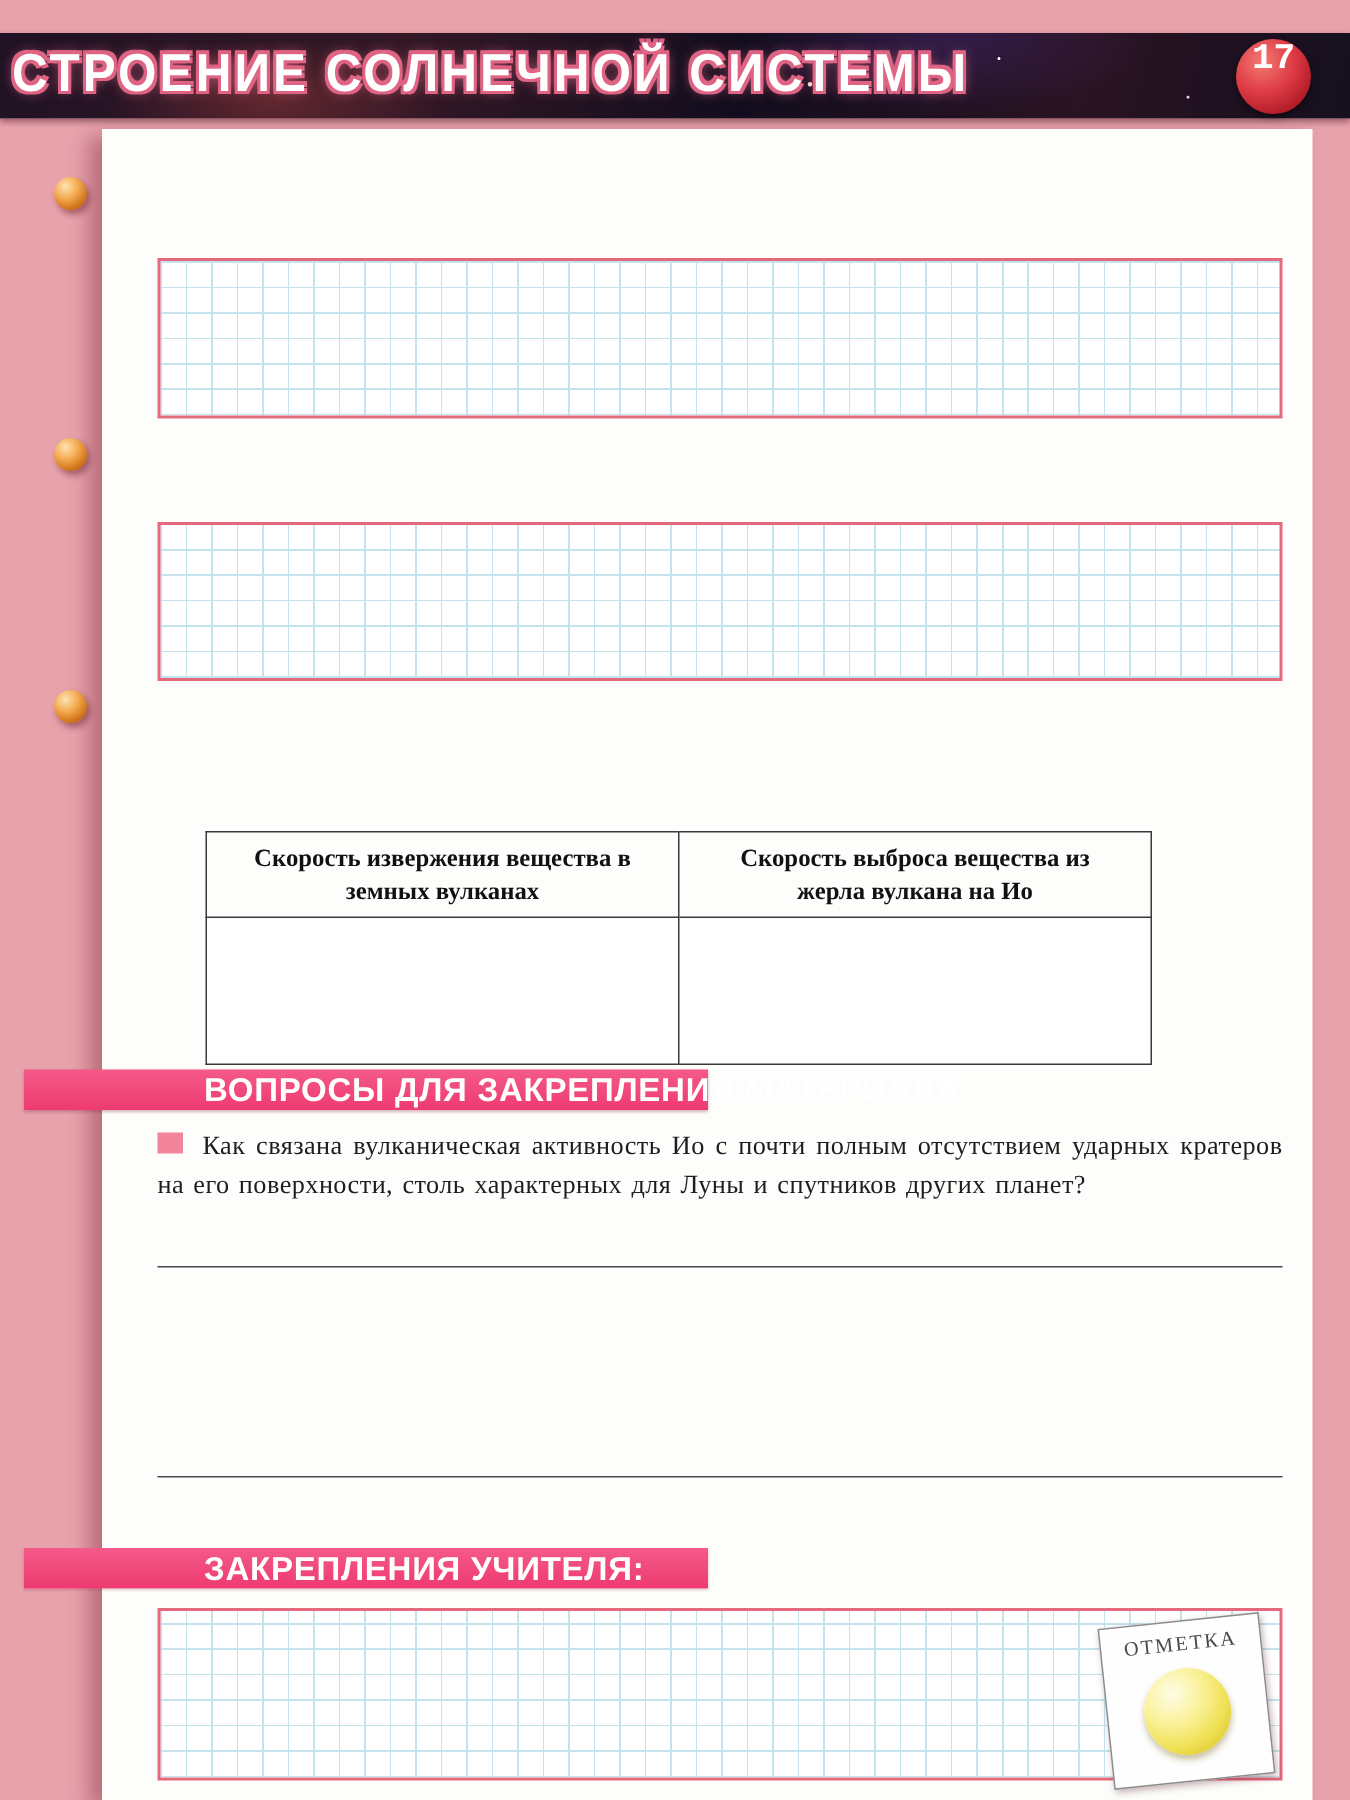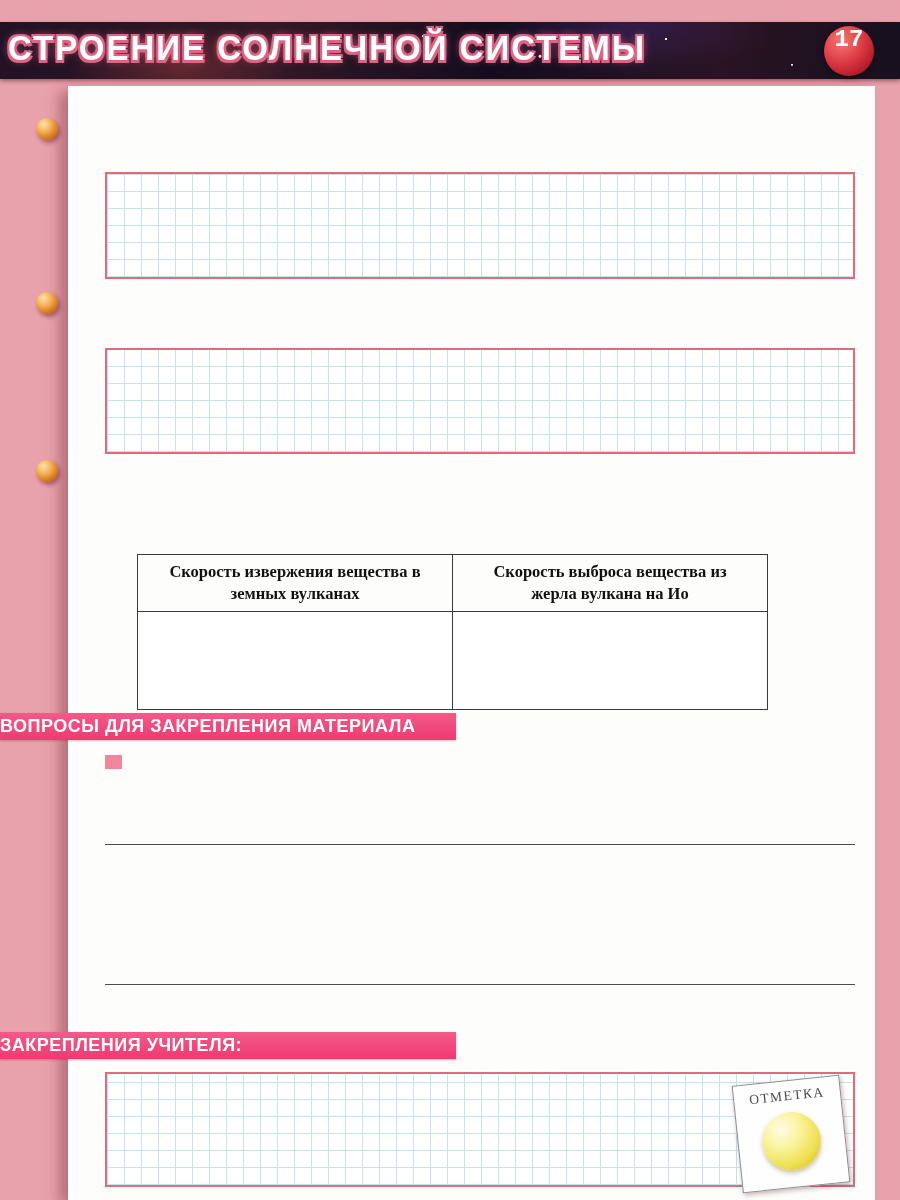--- a/index.html
+++ b/index.html
@@ -77,25 +77,25 @@
   }
   .cmp-table th, .cmp-table td{border:1.6px solid #3a3a3a;}
   .cmp-table th{
     font-size:16.5px;font-weight:700;line-height:1.35;color:#111;
     text-align:center;vertical-align:middle;height:52px;padding:2px 30px;
     font-family:"Liberation Serif", serif;
   }
   .cmp-table td{height:95px;background:#fff;}
   
   .banner{
-    position:absolute;left:0;height:27px;width:456px;z-index:6;
+    position:absolute;left:16px;height:27px;width:456px;z-index:6;
     background:linear-gradient(#f45a89,#ee3a70);
     color:#fff;font-family:"Liberation Sans", sans-serif;font-weight:700;
-    font-size:18px;letter-spacing:.5px;line-height:27px;
-    box-sizing:border-box;white-space:nowrap;
+    font-size:22px;letter-spacing:.5px;line-height:27px;
+    padding-left:120px;box-sizing:border-box;white-space:nowrap;
     box-shadow:0 1px 2px rgba(120,20,50,.3);
   }
   
   .answer-line{
     position:absolute;left:37px;width:750px;height:0;
     border-bottom:1.6px solid #4a4a4a;
   }
   
   .stamp{
     position:absolute;left:737px;top:1080px;width:108px;height:108px;z-index:7;
@@ -144,21 +144,21 @@
     </thead>
     <tbody>
       <tr>
         <td></td>
         <td></td>
       </tr>
     </tbody>
   </table>
 
   <div class="question" style="top:664px">
-    <span class="square-bullet"></span>
+    <span class="square-bullet"></span><span>Как связана вулканическая активность Ио с почти полным отсутствием ударных кратеров на его поверхности, столь характерных для Луны и спутников других планет?</span>
   </div>
   <div class="answer-line" style="top:758px"></div>
 
   <div class="answer-line" style="top:898px"></div>
 
   <div class="grid-box" style="top:986px;height:111px"></div>
 </div>
 
 <div class="banner" style="top:713px">
   <span>ВОПРОСЫ ДЛЯ ЗАКРЕПЛЕНИЯ МАТЕРИАЛА</span>

